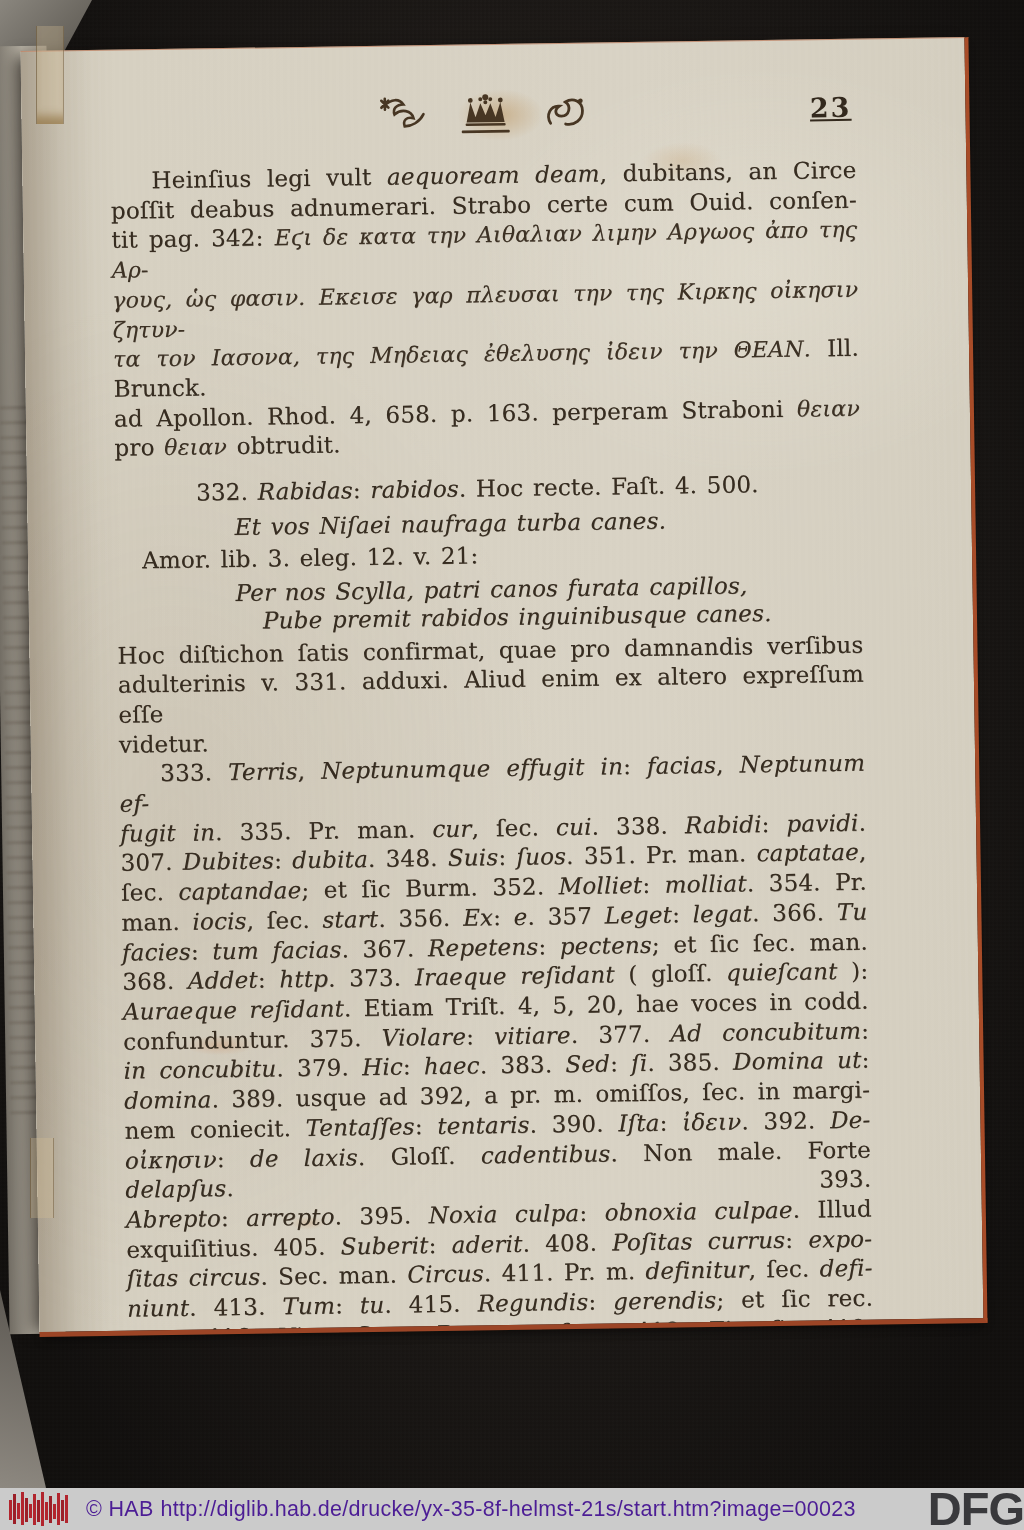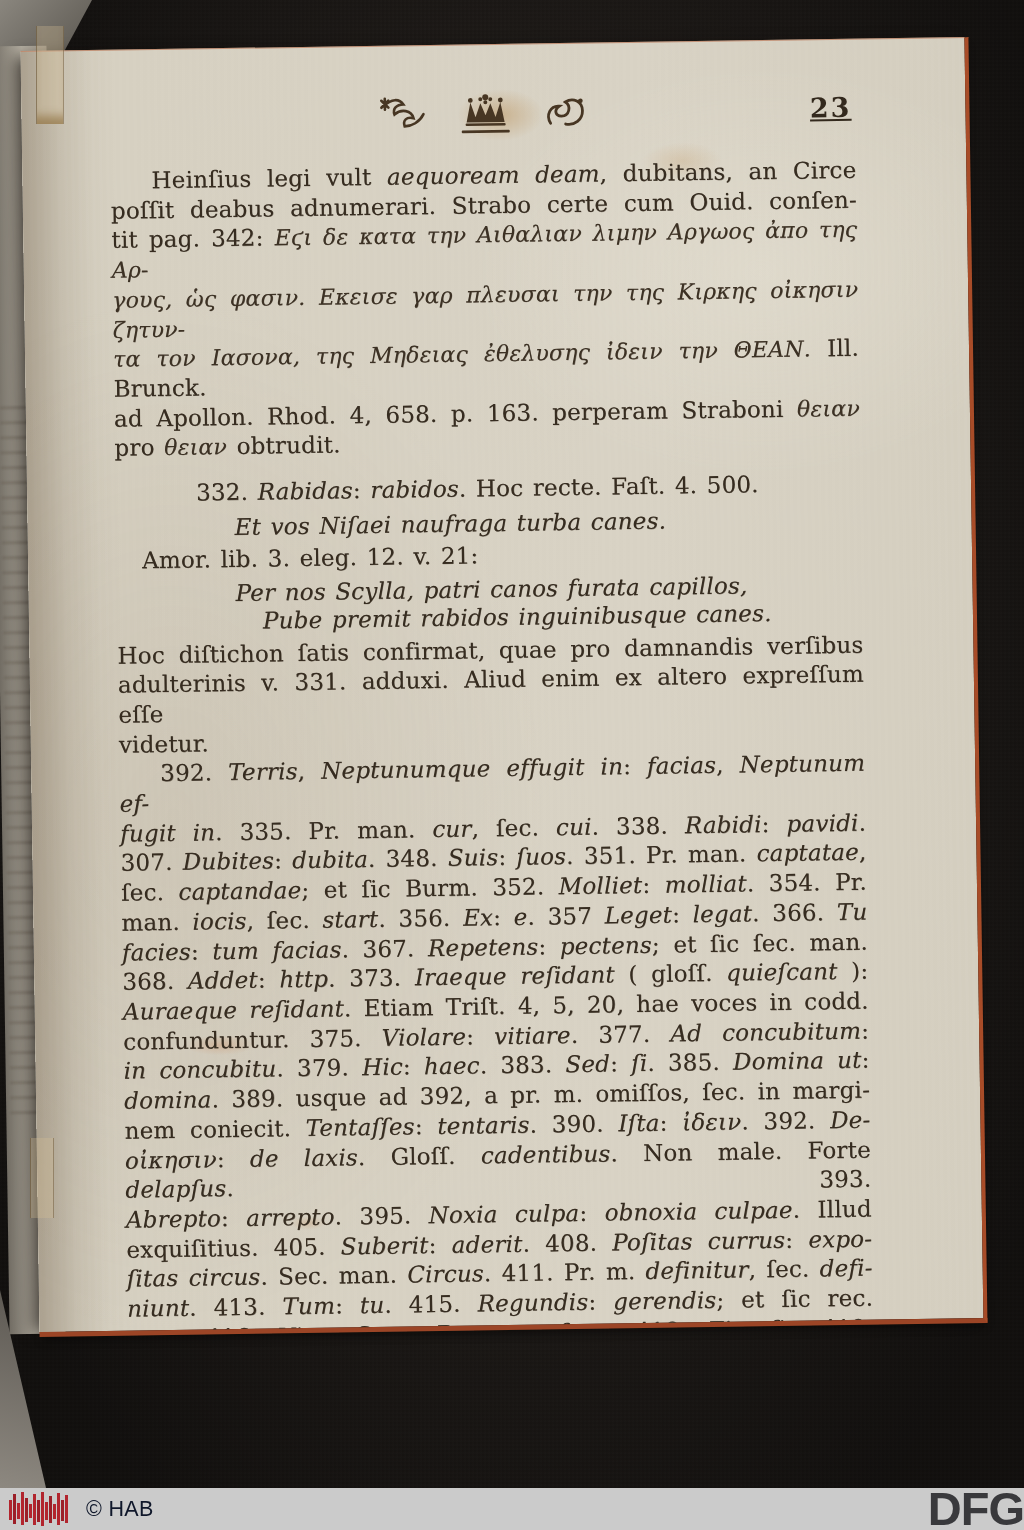--- a/index.html
+++ b/index.html
@@ -80,21 +80,21 @@
   .tape{position:absolute;background:rgba(214,192,150,0.30);
     border-left:1px solid rgba(95,75,45,0.55);border-right:1px solid rgba(95,75,45,0.45);}
   .tape-top{left:36px;top:26px;width:26px;height:98px;
     box-shadow:inset 0 -14px 10px -6px rgba(130,95,40,0.55);}
   .tape-bottom{left:30px;top:1138px;width:22px;height:80px;}
   
   .footer{position:absolute;left:0;bottom:0;width:1024px;height:42px;background:#cbcbcb;
     font-family:"Liberation Sans","DejaVu Sans",sans-serif;}
   .hab-logo{position:absolute;left:8px;top:3px;}
   .cap{position:absolute;left:86px;top:0;height:42px;display:flex;align-items:center;
-    font-size:21.5px;letter-spacing:0.3px;color:#0f172a;white-space:nowrap;}
+    font-size:21.5px;letter-spacing:0.3px;color:#4c1d95;white-space:nowrap;}
   .cap .sp{margin-right:7px;}
   .dfg{position:absolute;right:0px;bottom:-2px;font-size:47px;font-weight:700;
     letter-spacing:-1px;color:#39393c;line-height:1;}
 </style>
 </head>
 <body>
 
 <div class="stage">
   <div class="wedge-top"></div>
   <div class="wedge-bottom"></div>
@@ -147,21 +147,21 @@
         <div class="line j"><span>ad Apollon. Rhod. 4, 658. p. 163. perperam Straboni </span><span class="gr">θειαν</span></div>
         <div class="line"><span>pro </span><span class="gr">θειαν</span><span> obtrudit.</span></div>
         <div class="line n332 mt16"><span>332. </span><span class="it">Rabidas</span><span>: </span><span class="it">rabidos</span><span>.  Hoc recte. Faſt. 4. 500.</span></div>
         <div class="line v1 mt5"><span class="it">Et vos Niſaei naufraga turba canes.</span></div>
         <div class="line amor mt3"><span>Amor. lib. 3. eleg. 12. v. 21:</span></div>
         <div class="line v1 mt4"><span class="it">Per nos Scylla, patri canos furata capillos,</span></div>
         <div class="line v2 mtn2"><span class="it">Pube premit rabidos inguinibusque canes.</span></div>
         <div class="line j mt3"><span>Hoc diſtichon ſatis confirmat, quae pro damnandis verſibus</span></div>
         <div class="line j"><span>adulterinis v. 331. adduxi. Aliud enim ex altero expreſſum eſſe</span></div>
         <div class="line"><span>videtur.</span></div>
-        <div class="line ind j"><span>392. </span><span class="it">Terris</span><span>, </span><span class="it">Neptunumque effugit in</span><span>: </span><span class="it">facias</span><span>, </span><span class="it">Neptunum ef-</span></div>
+        <div class="line ind j"><span>333. </span><span class="it">Terris</span><span>, </span><span class="it">Neptunumque effugit in</span><span>: </span><span class="it">facias</span><span>, </span><span class="it">Neptunum ef-</span></div>
         <div class="line j"><span class="it">fugit in</span><span>. 335. Pr. man. </span><span class="it">cur</span><span>, ſec. </span><span class="it">cui</span><span>. 338. </span><span class="it">Rabidi</span><span>: </span><span class="it">pavidi</span><span>.</span></div>
         <div class="line j"><span>307. </span><span class="it">Dubites</span><span>: </span><span class="it">dubita</span><span>. 348. </span><span class="it">Suis</span><span>: </span><span class="it">ſuos</span><span>. 351. Pr. man. </span><span class="it">captatae</span><span>,</span></div>
         <div class="line j"><span>ſec. </span><span class="it">captandae</span><span>; et ſic Burm. 352. </span><span class="it">Molliet</span><span>: </span><span class="it">molliat</span><span>. 354. Pr.</span></div>
         <div class="line j"><span>man. </span><span class="it">iocis</span><span>, ſec. </span><span class="it">start</span><span>. 356. </span><span class="it">Ex</span><span>: </span><span class="it">e</span><span>. 357 </span><span class="it">Leget</span><span>: </span><span class="it">legat</span><span>. 366. </span><span class="it">Tu</span></div>
         <div class="line j"><span class="it">facies</span><span>: </span><span class="it">tum facias</span><span>. 367. </span><span class="it">Repetens</span><span>: </span><span class="it">pectens</span><span>; et ſic ſec. man.</span></div>
         <div class="line j"><span>368. </span><span class="it">Addet</span><span>: </span><span class="it">http</span><span>. 373. </span><span class="it">Iraeque reſidant</span><span> ( gloſſ. </span><span class="it">quieſcant</span><span> ):</span></div>
         <div class="line j"><span class="it">Auraeque reſidant</span><span>. Etiam Triſt. 4, 5, 20, hae voces in codd.</span></div>
         <div class="line j"><span>confunduntur. 375. </span><span class="it">Violare</span><span>: </span><span class="it">vitiare</span><span>. 377. </span><span class="it">Ad concubitum</span><span>:</span></div>
         <div class="line j"><span class="it">in concubitu</span><span>. 379. </span><span class="it">Hic</span><span>: </span><span class="it">haec</span><span>. 383. </span><span class="it">Sed</span><span>: </span><span class="it">ſi</span><span>. 385. </span><span class="it">Domina ut</span><span>:</span></div>
         <div class="line j"><span class="it">domina</span><span>. 389. usque ad 392, a pr. m. omiſſos, ſec. in margi-</span></div>
@@ -194,16 +194,17 @@
           <rect x="37" y="11" width="3" height="18"></rect>
         <rect x="41" y="5" width="3" height="27" fill="#9c1f28"></rect>
           <rect x="45" y="13" width="3" height="15"></rect>
         <rect x="49" y="2" width="3" height="32"></rect>
           <rect x="53" y="9" width="3" height="21" fill="#9c1f28"></rect>
         <rect x="57" y="4" width="3" height="28"></rect>
       </g>
     </svg>
     <div class="cap">
       <span class="sp">© HAB</span>
+      <span>http://diglib.hab.de/drucke/yx-35-8f-helmst-21s/start.htm?image=00023</span>
     </div>
     <div class="dfg">DFG</div>
   </div>
 </div>
 
 </body></html>

